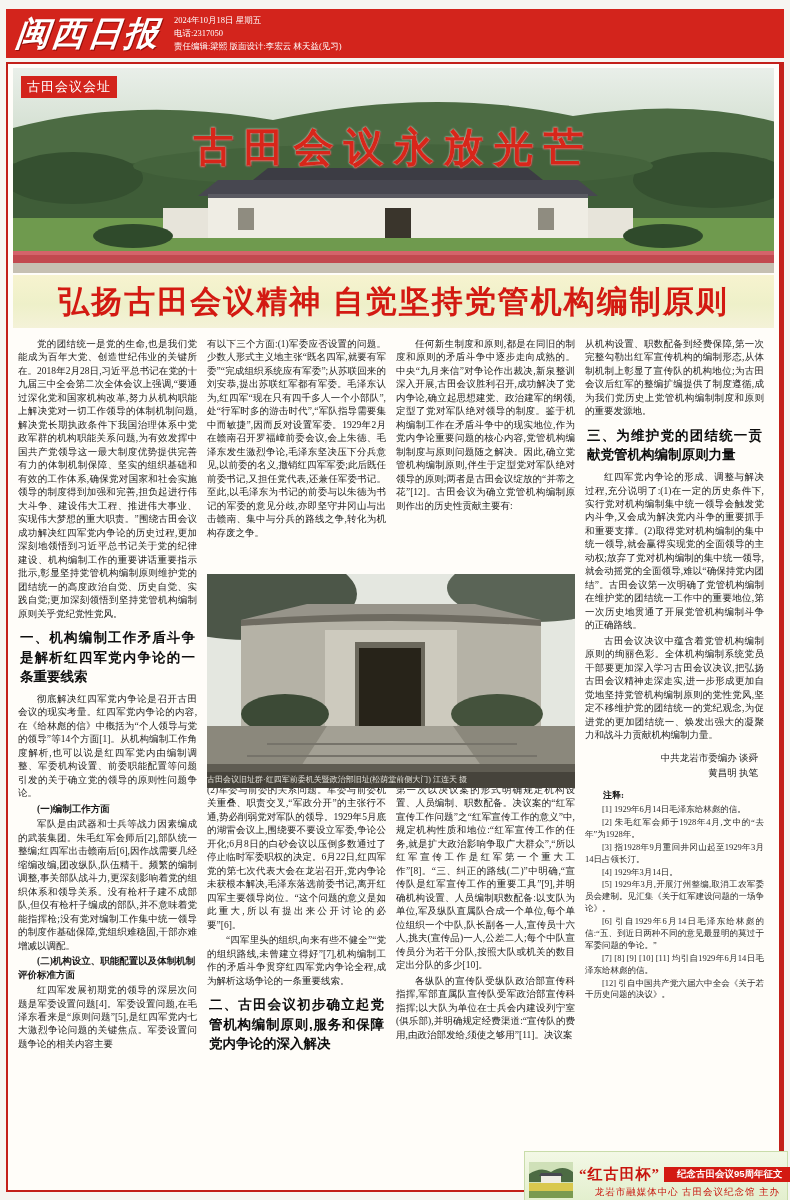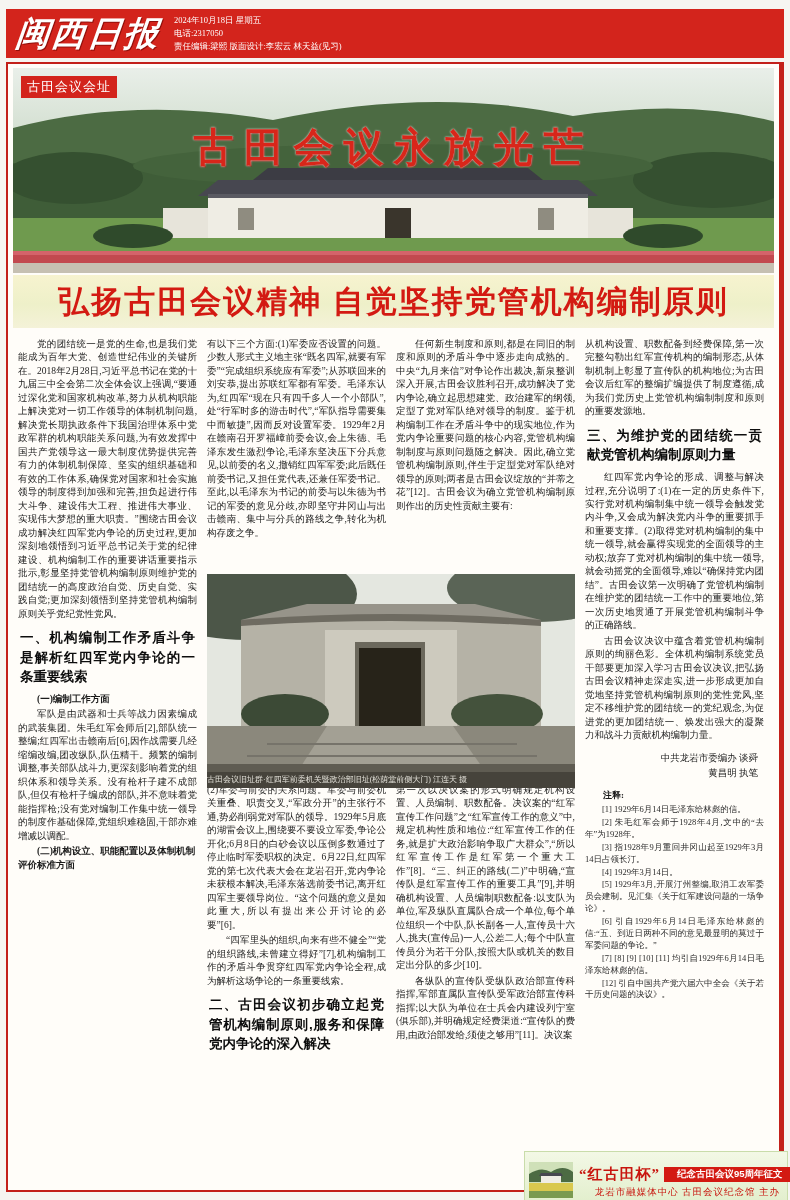--- a/index.html
+++ b/index.html
@@ -151,23 +151,25 @@
 
     <div class="headline-band">
       <div class="headline">弘扬古田会议精神 自觉坚持党管机构编制原则</div>
     </div>
 
     <div class="body-wrap">
       <div class="cols">
         <div class="col">
             <p class="blk-p">党的团结统一是党的生命,也是我们党能成为百年大党、创造世纪伟业的关键所在。2018年2月28日,习近平总书记在党的十九届三中全会第二次全体会议上强调,“要通过深化党和国家机构改革,努力从机构职能上解决党对一切工作领导的体制机制问题,解决党长期执政条件下我国治理体系中党政军群的机构职能关系问题,为有效发挥中国共产党领导这一最大制度优势提供完善有力的体制机制保障、坚实的组织基础和有效的工作体系,确保党对国家和社会实施领导的制度得到加强和完善,担负起进行伟大斗争、建设伟大工程、推进伟大事业、实现伟大梦想的重大职责。”围绕古田会议成功解决红四军党内争论的历史过程,更加深刻地领悟到习近平总书记关于党的纪律建设、机构编制工作的重要讲话重要指示批示,彰显坚持党管机构编制原则维护党的团结统一的高度政治自觉、历史自觉、实践自觉;更加深刻领悟到坚持党管机构编制原则关乎党纪党性党风。</p>
             <div class="blk-h2">一、机构编制工作矛盾斗争是解析红四军党内争论的一条重要线索</div>
+            <p class="blk-p">彻底解决红四军党内争论是召开古田会议的现实考量。红四军党内争论的内容,在《给林彪的信》中概括为“个人领导与党的领导”等14个方面[1]。从机构编制工作角度解析,也可以说是红四军党内由编制调整、军委机构设置、前委职能配置等问题引发的关于确立党的领导的原则性问题争论。</p>
             <div class="blk-h3">(一)编制工作方面</div>
             <p class="blk-p">军队是由武器和士兵等战力因素编成的武装集团。朱毛红军会师后[2],部队统一整编;红四军出击赣南后[6],因作战需要几经缩编改编,团改纵队,队伍精干。频繁的编制调整,事关部队战斗力,更深刻影响着党的组织体系和领导关系。没有枪杆子建不成部队,但仅有枪杆子编成的部队,并不意味着党能指挥枪;没有党对编制工作集中统一领导的制度作基础保障,党组织难稳固,干部亦难增减以调配。</p>
             <div class="blk-h3">(二)机构设立、职能配置以及体制机制评价标准方面</div>
+            <p class="blk-p">红四军发展初期党的领导的深层次问题是军委设置问题[4]。军委设置问题,在毛泽东看来是“原则问题”[5],是红四军党内七大激烈争论问题的关键焦点。军委设置问题争论的相关内容主要</p>
           </div>
         <div class="col">
             <div class="clip" style="height: 228px;">
               <p class="blk-pc">有以下三个方面:(1)军委应否设置的问题。少数人形式主义地主张“既名四军,就要有军委”“完成组织系统应有军委”;从苏联回来的刘安恭,提出苏联红军都有军委。毛泽东认为,红四军“现在只有四千多人一个小部队”,处“行军时多的游击时代”,“军队指导需要集中而敏捷”,因而反对设置军委。1929年2月在赣南召开罗福嶂前委会议,会上朱德、毛泽东发生激烈争论,毛泽东坚决压下分兵意见,以前委的名义,撤销红四军军委;此后既任前委书记,又担任党代表,还兼任军委书记。至此,以毛泽东为书记的前委与以朱德为书记的军委的意见分歧,亦即坚守井冈山与出击赣南、集中与分兵的路线之争,转化为机构存废之争。</p>
             </div>
             <div style="height: 218px;"></div>
             <p class="blk-pc">(2)军委与前委的关系问题。军委与前委机关重叠、职责交叉,“军政分开”的主张行不通,势必削弱党对军队的领导。1929年5月底的湖雷会议上,围绕要不要设立军委,争论公开化;6月8日的白砂会议以压倒多数通过了停止临时军委职权的决定。6月22日,红四军党的第七次代表大会在龙岩召开,党内争论未获根本解决,毛泽东落选前委书记,离开红四军主要领导岗位。“这个问题的意义是如此重大,所以有提出来公开讨论的必要”[6]。</p>
             <p class="blk-p">“四军里头的组织,向来有些不健全”“党的组织路线,未曾建立得好”[7],机构编制工作的矛盾斗争贯穿红四军党内争论全程,成为解析这场争论的一条重要线索。</p>
             <div class="blk-h2">二、古田会议初步确立起党管机构编制原则,服务和保障党内争论的深入解决</div>
           </div>

